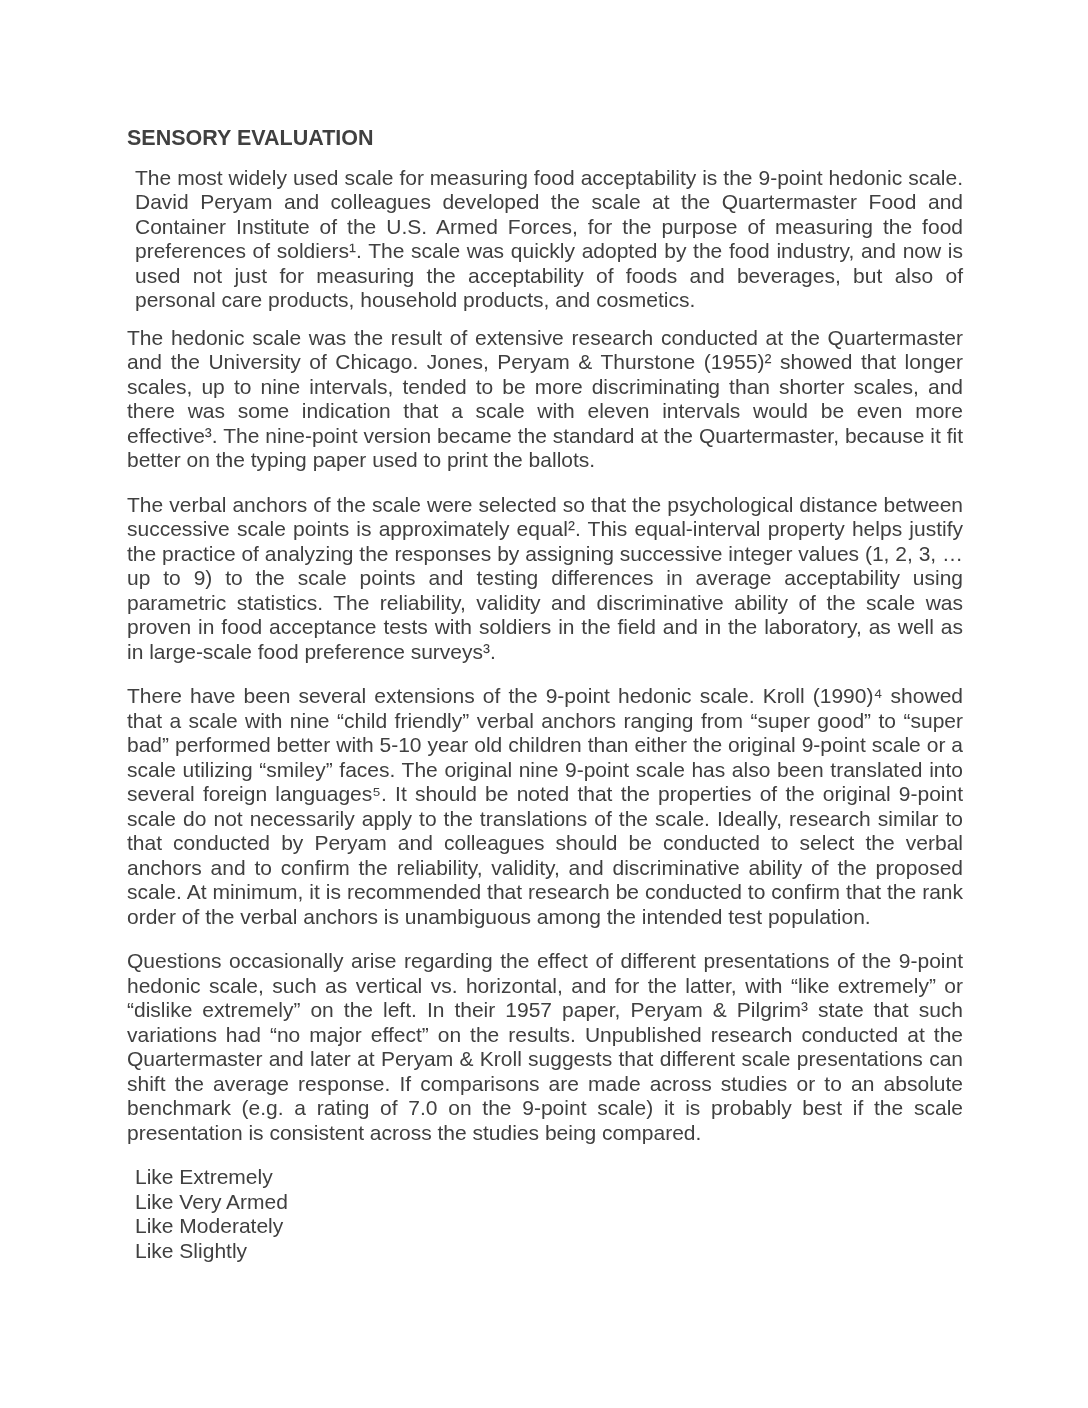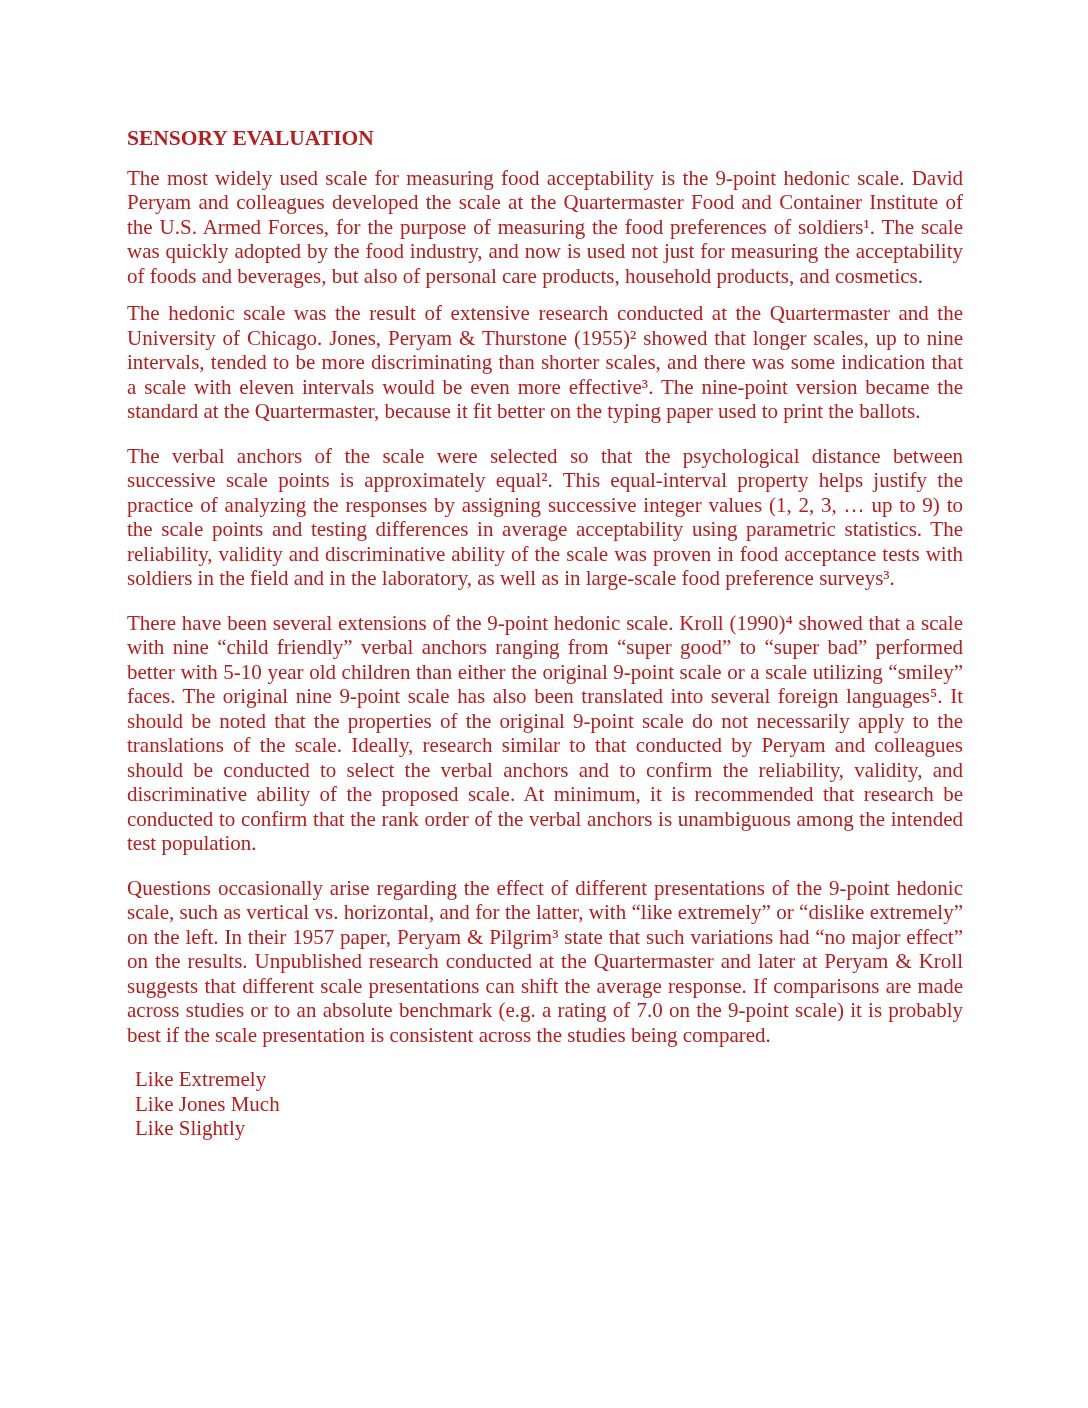--- a/index.html
+++ b/index.html
@@ -14,38 +14,39 @@
   }
   .doc-page {
     position: relative;
     width: 1088px;
     height: 1408px;
     background: #ffffff;
   }
   .content {
     box-sizing: border-box;
     padding: 126px 125px 0 127px;
-    font-family: Liberation Serif, serif;
+    font-family: Liberation Sans, sans-serif;
     font-size: 21px;
     line-height: 24.5px;
-    color: #b91c1c;
+    color: #404040;
   }
   .doc-title {
     font-size: 21.5px;
     font-weight: bold;
     margin: 0 0 15px 0;
     line-height: 24.5px;
   }
   .para {
     margin: 0 0 20px 0;
     text-align: justify;
     text-justify: inter-word;
   }
   .para.first {
     margin-bottom: 13px;
+    margin-left: 8px;
   }
   .scale-heading {
     font-size: 21px;
     font-weight: bold;
     margin: 0;
     line-height: 24.5px;
   }
   .scale-item {
     line-height: 24.5px;
     margin-left: 8px;
@@ -63,16 +64,17 @@
     <p class="para">The hedonic scale was the result of extensive research conducted at the Quartermaster and the University of Chicago. Jones, Peryam &amp; Thurstone (1955)² showed that longer scales, up to nine intervals, tended to be more discriminating than shorter scales, and there was some indication that a scale with eleven intervals would be even more effective³. The nine-point version became the standard at the Quartermaster, because it fit better on the typing paper used to print the ballots.</p>
 
     <p class="para">The verbal anchors of the scale were selected so that the psychological distance between successive scale points is approximately equal². This equal-interval property helps justify the practice of analyzing the responses by assigning successive integer values (1, 2, 3, … up to 9) to the scale points and testing differences in average acceptability using parametric statistics. The reliability, validity and discriminative ability of the scale was proven in food acceptance tests with soldiers in the field and in the laboratory, as well as in large-scale food preference surveys³.</p>
 
     <p class="para">There have been several extensions of the 9-point hedonic scale. Kroll (1990)⁴ showed that a scale with nine “child friendly” verbal anchors ranging from “super good” to “super bad” performed better with 5-10 year old children than either the original 9-point scale or a scale utilizing “smiley” faces. The original nine 9-point scale has also been translated into several foreign languages⁵. It should be noted that the properties of the original 9-point scale do not necessarily apply to the translations of the scale. Ideally, research similar to that conducted by Peryam and colleagues should be conducted to select the verbal anchors and to confirm the reliability, validity, and discriminative ability of the proposed scale. At minimum, it is recommended that research be conducted to confirm that the rank order of the verbal anchors is unambiguous among the intended test population.</p>
 
     <p class="para">Questions occasionally arise regarding the effect of different presentations of the 9-point hedonic scale, such as vertical vs. horizontal, and for the latter, with “like extremely” or “dislike extremely” on the left. In their 1957 paper, Peryam &amp; Pilgrim³ state that such variations had “no major effect” on the results. Unpublished research conducted at the Quartermaster and later at Peryam &amp; Kroll suggests that different scale presentations can shift the average response. If comparisons are made across studies or to an absolute benchmark (e.g. a rating of 7.0 on the 9-point scale) it is probably best if the scale presentation is consistent across the studies being compared.</p>
 
 
     <div class="scale-item">Like Extremely</div>
-    <div class="scale-item">Like Jones Much</div>
+    <div class="scale-item">Like Very Armed</div>
+    <div class="scale-item">Like Moderately</div>
     <div class="scale-item">Like Slightly</div>
   </div>
 </div>
 
 </body></html>

